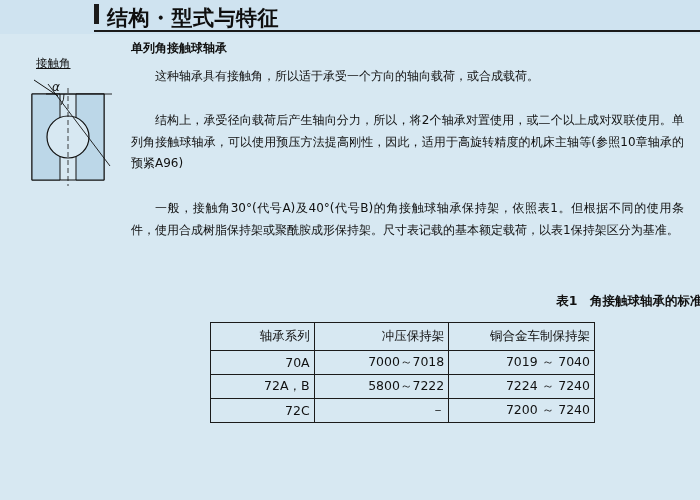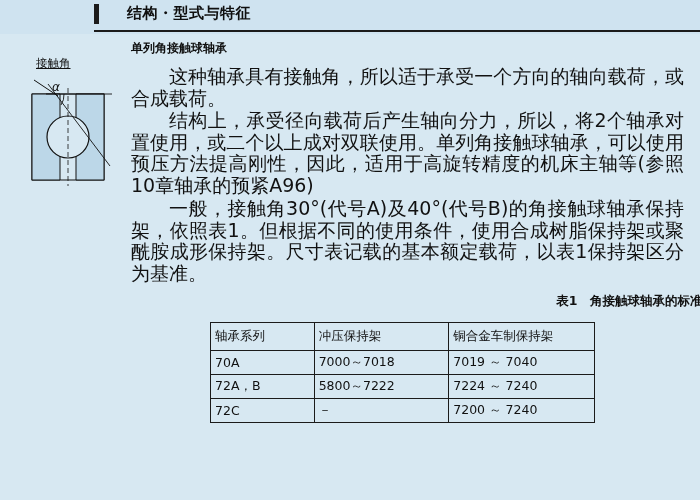--- a/index.html
+++ b/index.html
@@ -34,25 +34,24 @@
     left: 94px;
     top: 4px;
     width: 5px;
     height: 20px;
     background: #1b1b1b;
   }
   .header-title {
     position: absolute;
     left: 107px;
     top: 4px;
-    font-size: 15px;
+    font-size: 21px;
     font-weight: bold;
     letter-spacing: 0.5px;
     color: #0f0f0f;
-    margin-left: 20px;
   }
   .header-rule {
     position: absolute;
     left: 94px;
     top: 30px;
     width: 606px;
     height: 2px;
     background: #1b1b1b;
   }
   
@@ -62,21 +61,21 @@
     top: 40px;
     font-size: 12px;
     font-weight: bold;
     color: #0f0f0f;
   }
   
   .para {
     position: absolute;
     left: 131px;
     width: 553px;
-    font-size: 19px;
+    font-size: 12px;
     line-height: 21.5px;
     text-align: justify;
     text-indent: 2em;
     color: #111;
   }
   #para0 { top: 66px; }
   #para1 { top: 110px; }
   #para2 { top: 198px; }
 
   
@@ -123,21 +122,21 @@
     left: 210px;
     top: 322px;
     width: 385px;
     border-collapse: collapse;
     font-size: 12.5px;
     color: #111;
   }
   table.data th,
   table.data td {
     border: 1px solid #1b1b1b;
-    text-align: left;
+    text-align: right;
     height: 23px;
     padding: 0 4px;
     font-weight: normal;
     white-space: nowrap;
   }
   table.data thead th {
     height: 27px;
   }
   table.data col.c0 { width: 104px; }
   table.data col.c1 { width: 135px; }

